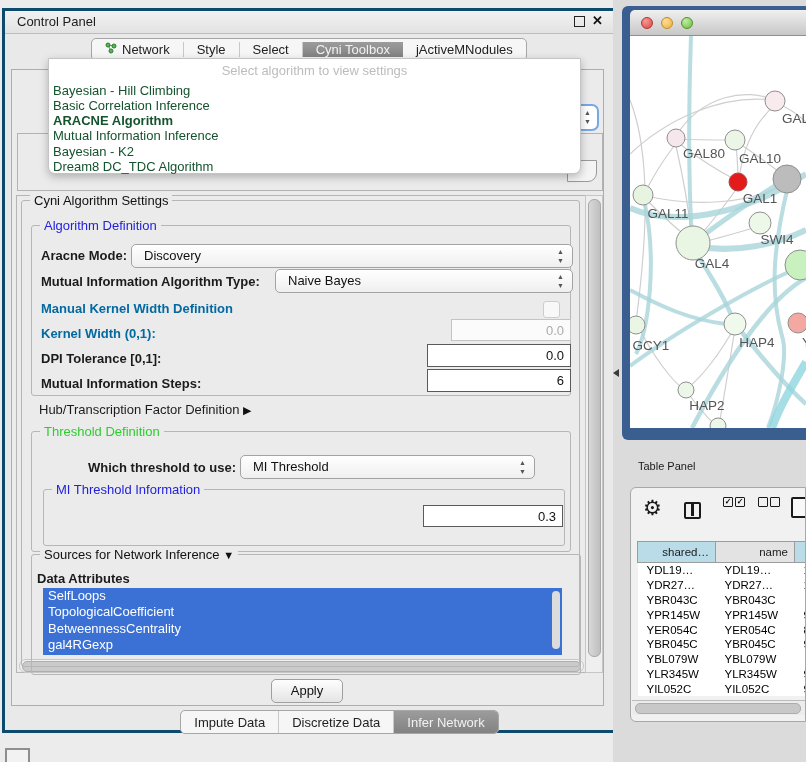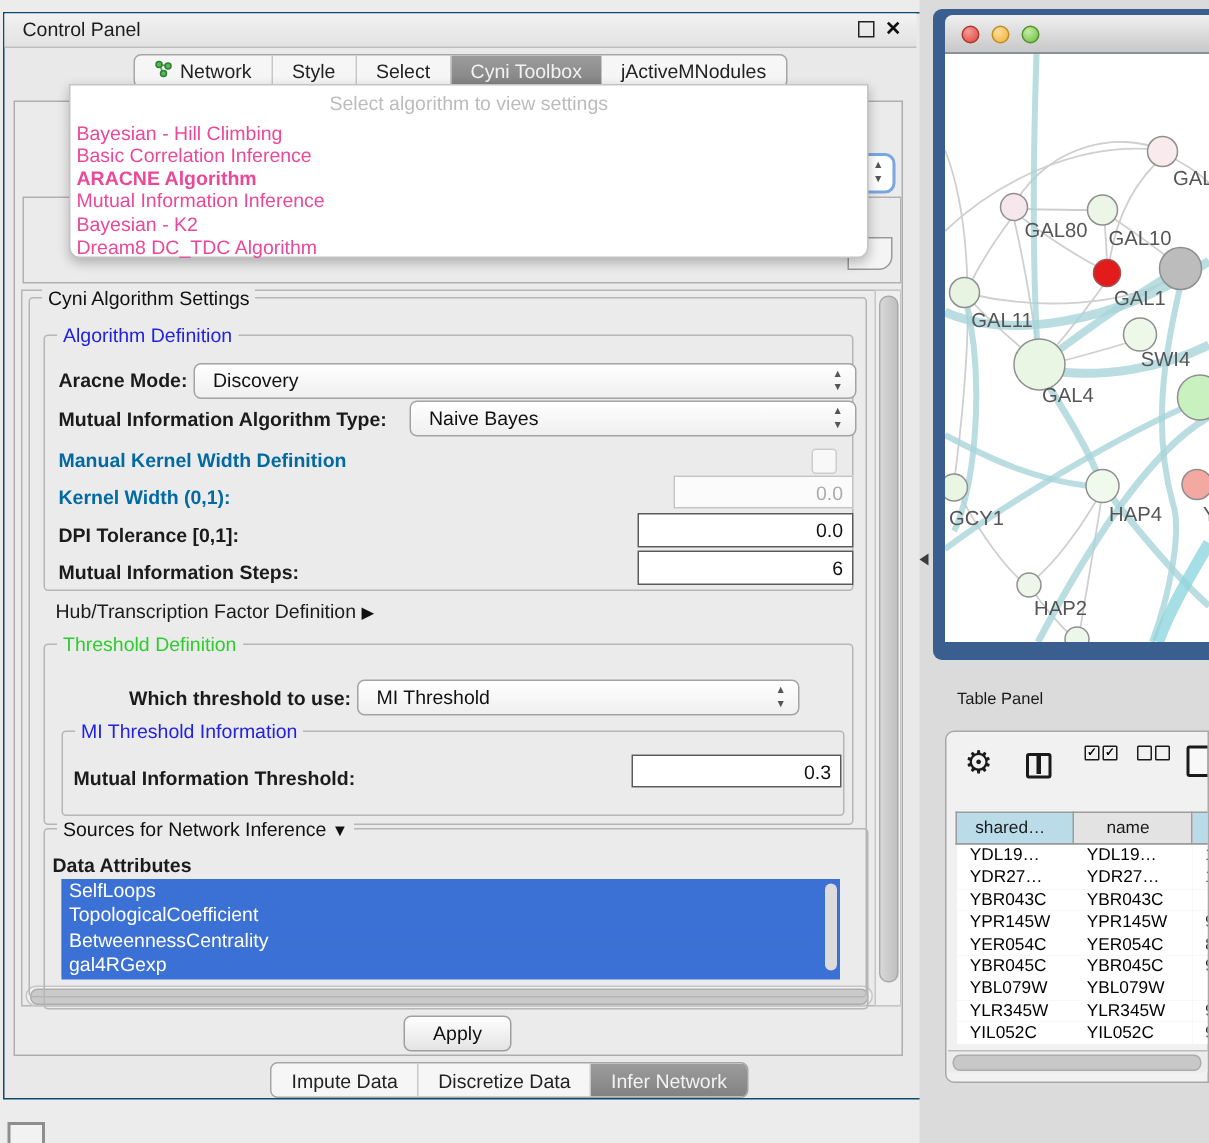--- a/index.html
+++ b/index.html
@@ -2,52 +2,52 @@
 <html><head>
 <meta charset="utf-8">
 <style>
   html,body{margin:0;padding:0;}
   body{width:806px;height:762px;position:relative;overflow:hidden;
        background:#ECECEC;font-family:"Liberation Sans",sans-serif;
        -webkit-font-smoothing:antialiased;}
   .abs{position:absolute;}
   
   #control-panel{left:2px;top:8px;width:675px;height:725px;background:#E9E9E9;
-    border:1px solid #0c4a6e;box-sizing:border-box;}
+    border:3px solid #0c4a6e;box-sizing:border-box;}
   #cp-titlebar{left:0;top:0;width:608px;height:22px;background:linear-gradient(#F2F2F2,#E2E2E2);
     border-bottom:1px solid #BDBDBD;}
   #cp-title{left:12px;top:0;height:22px;line-height:22px;font-size:13px;color:#1c1c1c;}
   .cp-ico{top:4px;width:13px;height:13px;color:#111;font-size:12px;line-height:13px;text-align:center;cursor:default;}
   #cp-float{right:28px;top:5px;width:9px;height:9px;border:1.5px solid #222;}
   #cp-close{right:9px;top:3px;font-weight:bold;font-size:13px;}
   
   .seg-strip{display:flex;align-items:stretch;border:1px solid #A6A6A6;border-radius:5px;
     background:#F6F6F6;height:23px;box-sizing:border-box;overflow:hidden;}
   .seg{display:flex;align-items:center;gap:5px;padding:0 13px;font-size:13px;color:#222;
     border-right:1px solid #C9C9C9;white-space:nowrap;}
   .seg:last-child{border-right:none;}
   .seg.selected{background:linear-gradient(#9C9C9C,#828282);color:#F2F2F2;border-right:none;}
-  #top-tabs{left:86px;top:27px;}
+  #top-tabs{left:86px;top:27px;align-items:center;}
   #bottom-tabs{left:0;right:0;top:699px;display:flex;justify-content:center;background:transparent;border:none;height:24px;}
   #bottom-tabs .seg-strip{height:24px;}
   
   #sub-panel{left:6px;top:58px;width:593px;height:637px;background:#EBEBEB;
     border:1px solid #ADADAD;box-sizing:border-box;}
   #hidden-box{left:12px;top:122px;width:586px;height:58px;border:1px solid #B2B2B2;background:#EBEBEB;box-sizing:border-box;}
   #frag-combo{left:428px;top:93px;width:166px;height:27px;background:#fff;border:2.5px solid #79A7E3;
     border-radius:7px;box-sizing:border-box;}
   #frag-combo .stepper{right:5px;top:2px;}
   #frag-box{left:562px;top:149px;width:30px;height:22px;background:#F4F4F4;border:1px solid #9A9A9A;
     border-radius:0 0 9px 0;box-sizing:border-box;}
   
   #algo-dropdown{left:43px;top:47px;width:533px;height:116px;background:#FFFFFF;
     border:1px solid #C4C4C4;border-radius:0 0 7px 7px;box-shadow:0 3px 8px rgba(0,0,0,.25);
     z-index:50;box-sizing:border-box;}
   #algo-prompt{left:0;right:0;top:4px;text-align:center;font-size:13px;color:#BCBCBC;}
-  .dd-item{position:absolute;left:4px;right:4px;height:15.3px;line-height:15.3px;font-size:13px;color:#ec4899;}
+  .dd-item{position:absolute;left:4px;right:4px;height:15.3px;line-height:15.3px;font-size:13px;color:#14532d;}
   .dd-item.selected{font-weight:bold;}
   
   #viewport{left:11px;top:184px;width:586px;height:478px;border:1px solid #B5B5B5;background:#EBEBEB;box-sizing:border-box;}
   #vscroll{left:580px;top:184px;width:18px;height:478px;background:#EFEFEF;border:1px solid #C6C6C6;box-sizing:border-box;}
   #vthumb{left:2px;top:3px;width:11px;height:456px;background:linear-gradient(90deg,#D8D8D8,#BFBFBF);
     border:1px solid #A9A9A9;border-radius:6px;}
   #hscroll{left:14px;top:648px;width:565px;height:14px;background:#F2F2F2;border:1px solid #C6C6C6;border-radius:7px;box-sizing:border-box;}
   #hthumb{left:2px;top:1px;width:557px;height:9px;background:#CACACA;border:1px solid #ADADAD;border-radius:5px;}
   
   .fs{position:absolute;border:1px solid #B6B6B6;border-radius:3px;box-sizing:border-box;}
@@ -92,21 +92,21 @@
   #table-panel{left:630px;top:487px;width:176px;height:235px;background:#F1F1F1;border:1px solid #A8A8A8;
     border-radius:6px 0 0 6px;box-sizing:border-box;overflow:hidden;}
   #tp-toolbar{left:0;top:6px;width:176px;height:42px;}
   .tb-ico{position:absolute;top:8px;color:#1a1a1a;}
   #gear-ico{left:12px;font-size:21px;top:2px;}
   #col-ico{left:53px;width:17px;height:17px;border:2.5px solid #1a1a1a;border-radius:2px;box-sizing:border-box;}
   #col-ico:after{content:"";position:absolute;left:5px;top:0;width:2.5px;height:12px;background:#1a1a1a;}
   .cb{position:absolute;top:3px;width:8px;height:8px;border:1.5px solid #1a1a1a;border-radius:1px;font-size:8px;line-height:7px;text-align:center;font-weight:bold;}
   #doc-ico{left:160px;top:3px;width:16px;height:21px;border:2.5px solid #1a1a1a;border-radius:2px;box-sizing:border-box;background:#F8F8F8;}
   #tp-table{left:6px;top:53px;width:200px;border-collapse:collapse;table-layout:fixed;font-size:11.5px;}
-  #tp-table th{border:1px solid #9C9C9C;font-weight:normal;padding:4px 6px 4px 0;color:#1a1a1a;}
+  #tp-table th{border:1px solid #9C9C9C;font-weight:normal;text-align:right;padding:4px 6px 4px 0;color:#1a1a1a;}
   #tp-table th.blue{background:#B9DCE8;}
   #tp-table th.gray{background:#E3E3E3;}
   #tp-table td{background:#fff;padding:0 0 0 9px;height:14.8px;color:#000;white-space:nowrap;overflow:hidden;}
   #tp-hscroll{left:1px;top:212px;width:174px;height:14px;background:#ECECEC;border-top:1px solid #BBB;}
   #tp-hthumb{left:3px;top:2px;width:164px;height:9px;background:#C8C8C8;border:1px solid #ACACAC;border-radius:5px;}
   
   #cursor{left:613px;top:369px;width:0;height:0;border-top:4px solid transparent;border-bottom:4px solid transparent;
     border-right:6px solid #3b3b3b;}
 </style>
 </head>
@@ -204,21 +204,20 @@
     <span class="fs-legend green">Threshold Definition</span>
   </div>
   <div class="lbl" style="left:83px;top:449px;">Which threshold to use:</div>
   <div class="combo" style="left:235px;top:444px;width:295px;">
     <span>MI Threshold</span>
     <span class="stepper">▲<br>▼</span>
   </div>
   <div class="fs" id="fs-mi" style="left:38px;top:478px;width:522px;height:57px;">
     <span class="fs-legend blue" style="background:#EBEBEB;">MI Threshold Information</span>
   </div>
-  <div class="lbl" style="left:46px;top:502px;">Mutual Information Threshold:</div>
   <div class="tinput" style="left:418px;top:494px;width:140px;height:22px;">0.3</div>
 
   <div class="fs" id="fs-sources" style="left:26px;top:543px;width:550px;height:121px;">
     <span class="fs-legend">
       <span>Sources for Network Inference</span>
       <span class="tri"> ▼</span>
     </span>
   </div>
   <div class="lbl" style="left:32px;top:560px;">Data Attributes</div>
   <div class="abs" id="attr-list">

